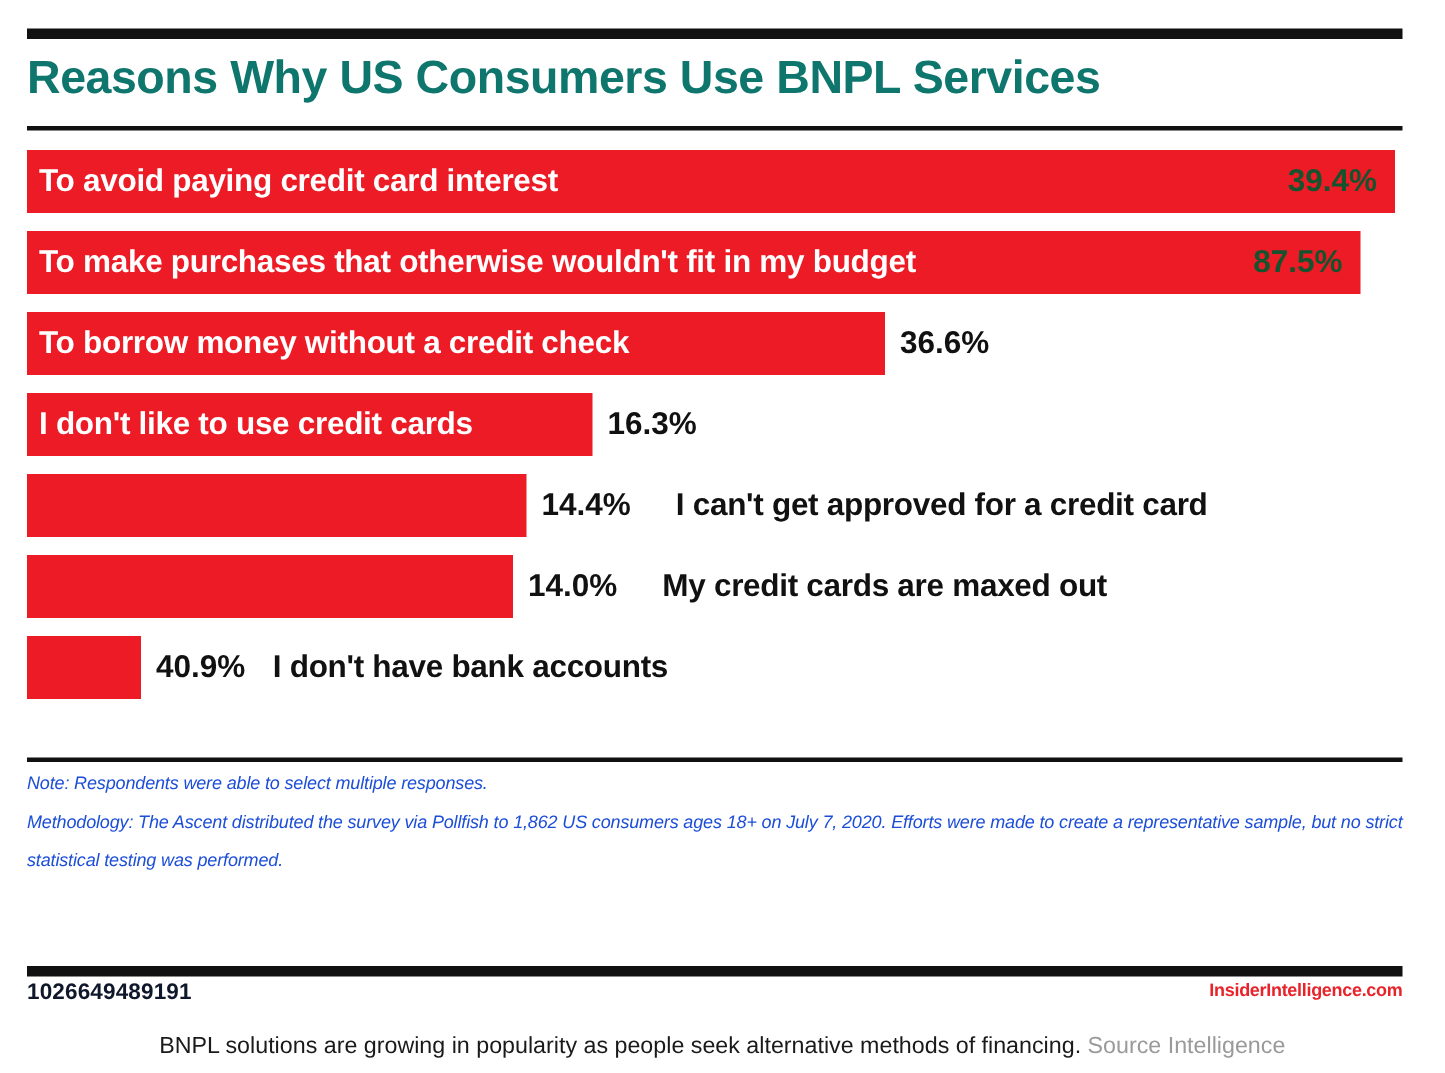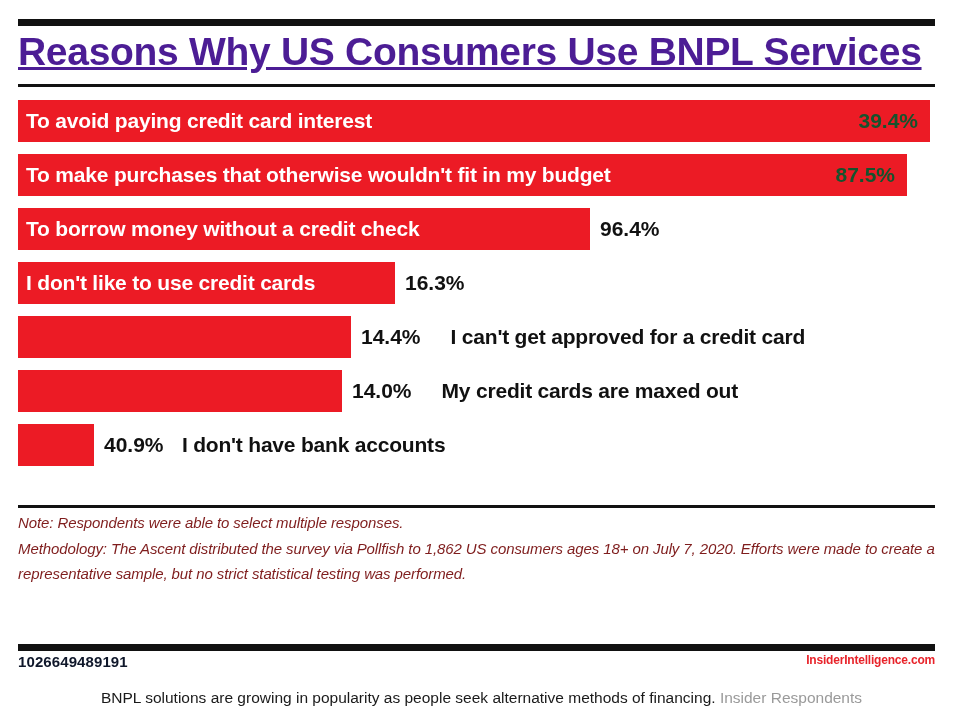--- a/index.html
+++ b/index.html
@@ -36,27 +36,26 @@
   .rule-thin-notes  { top: 505px; height: 3px; }
   .rule-thick-foot  { top: 644px; height: 7px; }
 
   
   #chart-title {
     position: absolute;
     left: 18px;
     top: 27px;
     width: 920px;
     margin: 0;
-    font-size: 39px;
+    font-size: 31px;
     font-weight: bold;
     letter-spacing: -0.3px;
-    color: #4c1d95;
+    color: #0f766e;
     line-height: 50px;
     white-space: nowrap;
-    text-decoration: underline;
   }
 
   
   #bars-area {
     position: absolute;
     left: 0;
     top: 100px;
     width: 963px;
     height: 395px;
   }
@@ -125,24 +124,24 @@
     z-index: 2;
     white-space: nowrap;
   }
 
   
   #notes-block {
     position: absolute;
     left: 18px;
     top: 510px;
     width: 917px;
-    font-size: 15px;
+    font-size: 12px;
     font-style: italic;
     line-height: 25.5px;
-    color: #7f1d1d;
+    color: #1d4ed8;
     letter-spacing: -0.1px;
   }
   #notes-block p { margin: 0; }
 
   
   #footer {
     position: absolute;
     left: 18px;
     top: 653px;
     width: 917px;
@@ -201,21 +200,21 @@
         <span class="bar-value-in" style="right: auto; left: 900px; transform: translateX(-100%);">39.4%</span>
       </div>
       <div class="bar-row" style="top: 54px;">
         <div class="bar" style="width: 889px;"></div>
         <span class="bar-label-in">To make purchases that otherwise wouldn't fit in my budget</span>
         <span class="bar-value-in" style="right: auto; left: 877px; transform: translateX(-100%);">87.5%</span>
       </div>
       <div class="bar-row" style="top: 108px;">
         <div class="bar" style="width: 572px;"></div>
         <span class="bar-label-in">To borrow money without a credit check</span>
-        <span class="bar-value-out" style="left: 582px;">96.4%</span>
+        <span class="bar-value-out" style="left: 582px;">36.6%</span>
       </div>
       <div class="bar-row" style="top: 162px;">
         <div class="bar" style="width: 377px;"></div>
         <span class="bar-label-in">I don't like to use credit cards</span>
         <span class="bar-value-out" style="left: 387px;">16.3%</span>
       </div>
       <div class="bar-row" style="top: 216px;">
         <div class="bar" style="width: 333px;"></div>
         <span class="bar-label-out" style="left: 432.547px;">I can't get approved for a credit card</span>
         <span class="bar-value-out" style="left: 343px;">14.4%</span>
@@ -243,14 +242,14 @@
 
   <div id="footer">
     <span id="footer-id">1026649489191</span>
     <span id="footer-brand">InsiderIntelligence.com</span>
   </div>
 
 </div>
 
 <div id="caption">
   <span>BNPL solutions are growing in popularity as people seek alternative methods of financing.</span>
-  <span class="attribution">Insider Respondents</span>
+  <span class="attribution">Source Intelligence</span>
 </div>
 
 </body></html>

